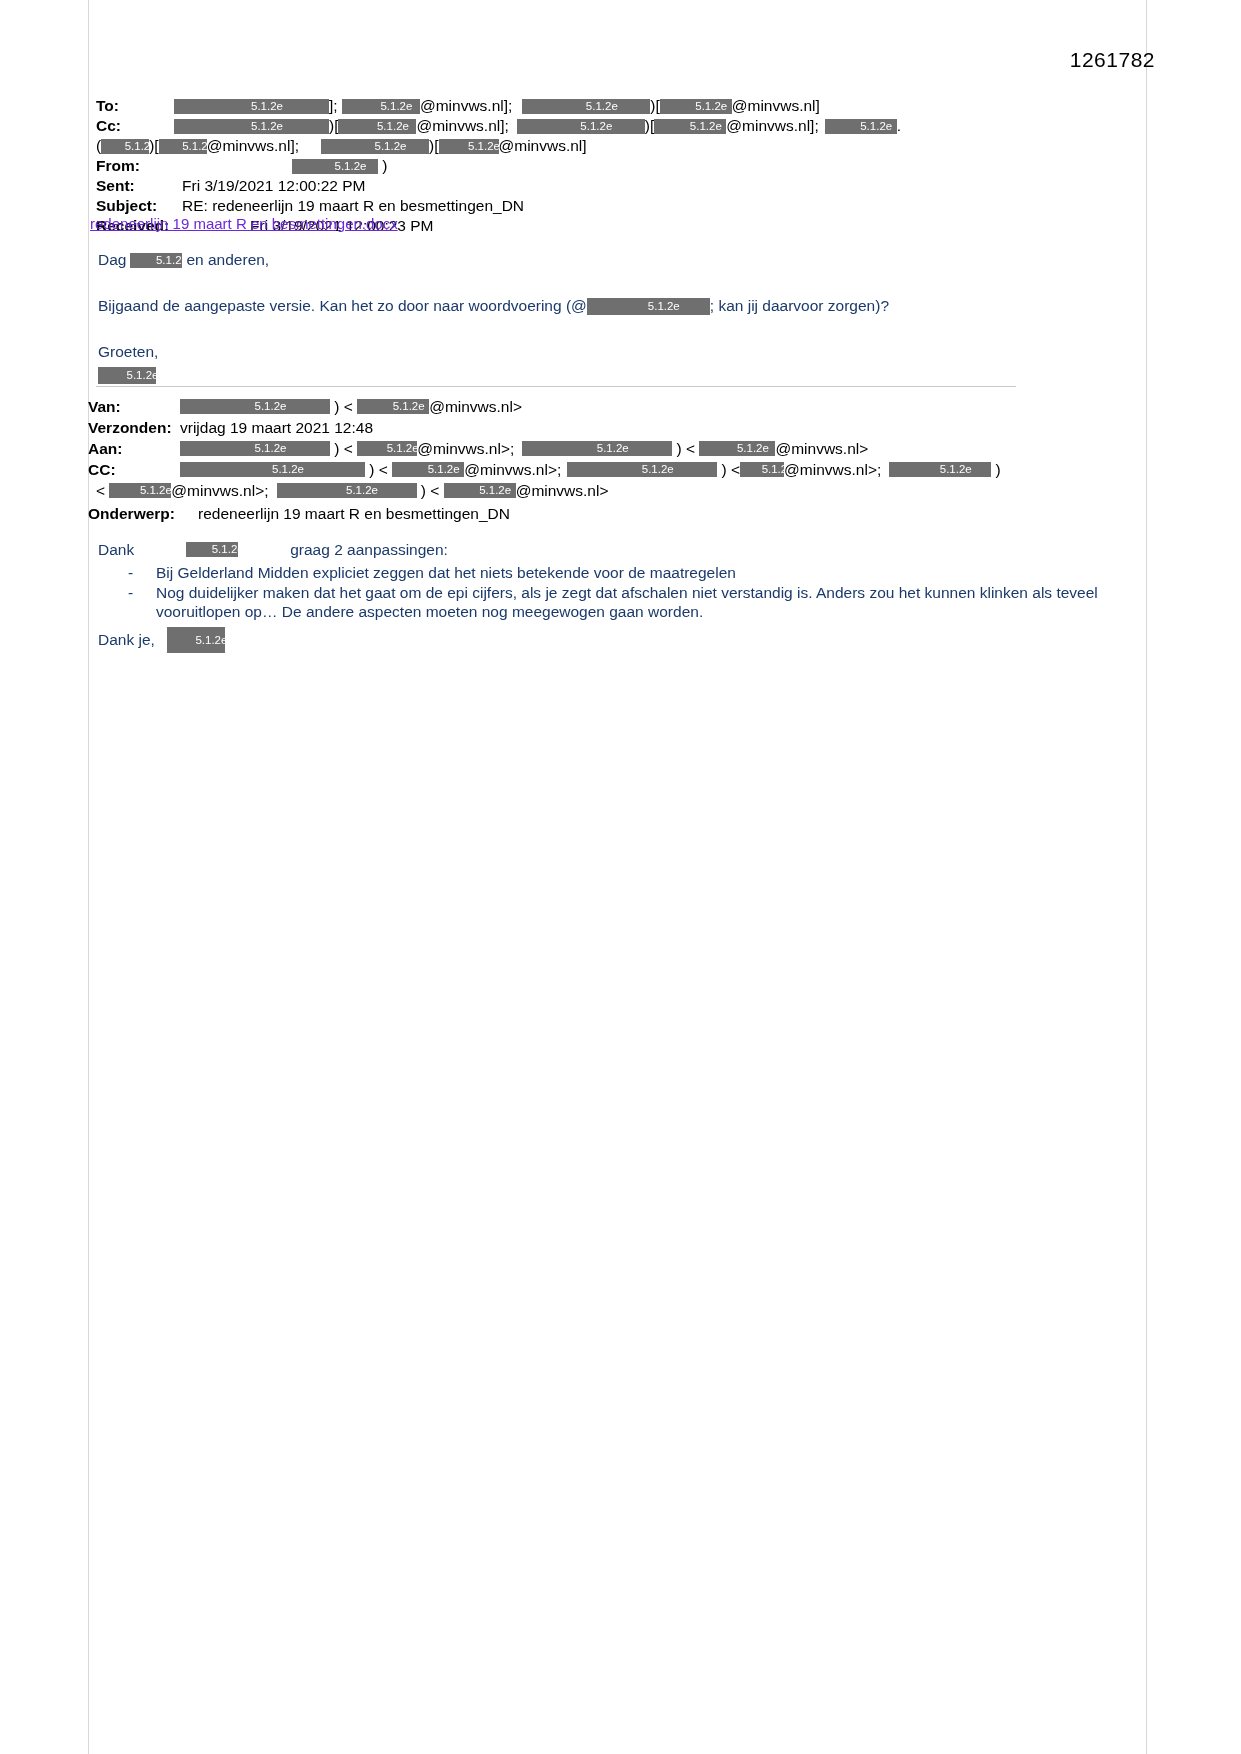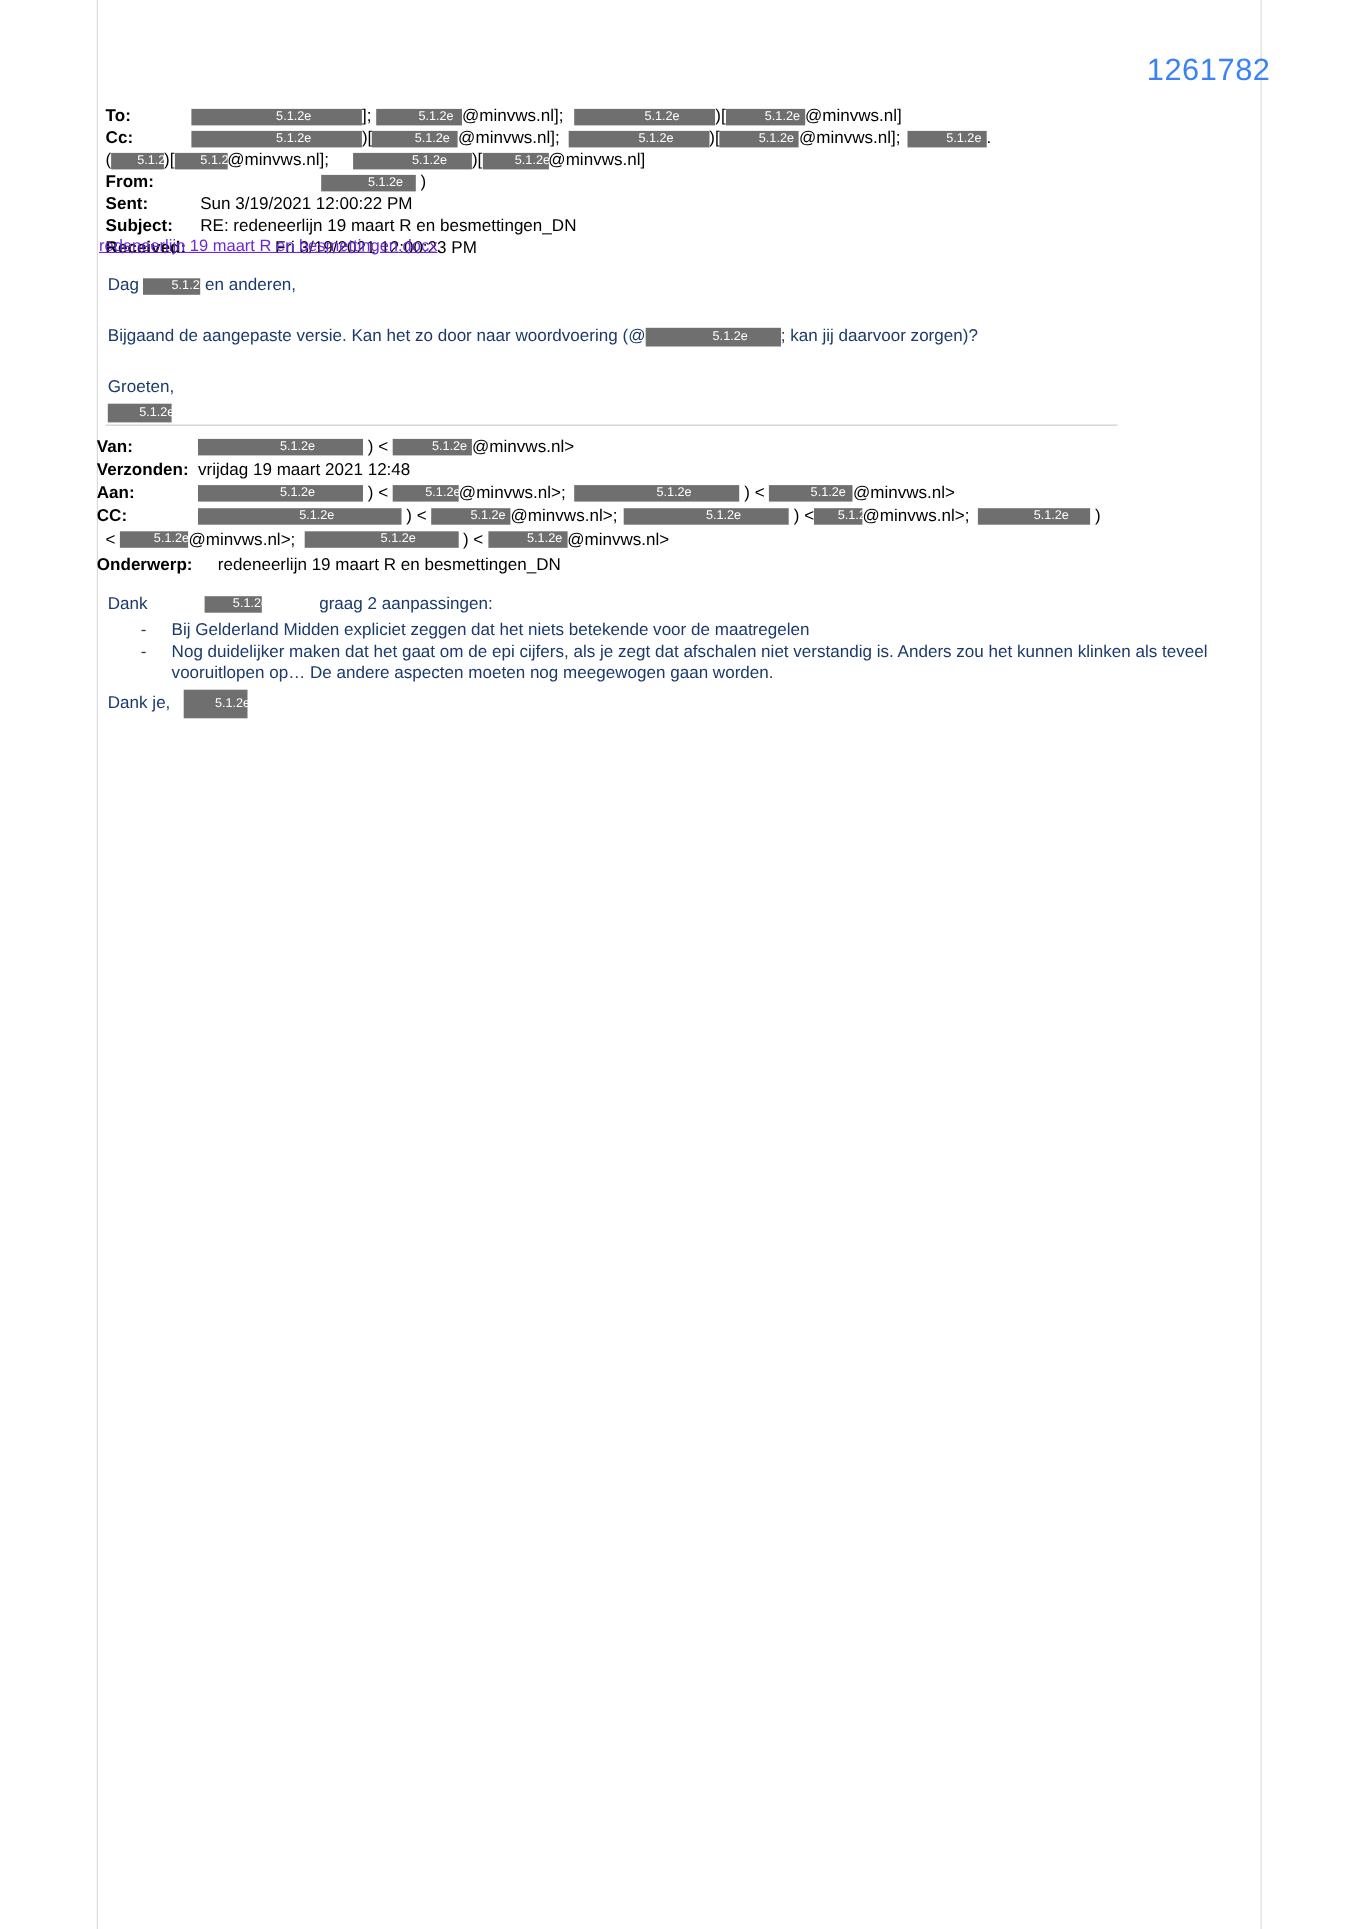--- a/index.html
+++ b/index.html
@@ -29,23 +29,23 @@
   }
   .page-edge-right {
     position: absolute;
     left: 1146px; top: 0; width: 1px; height: 1754px;
     background: #d8d8d8;
   }
   .doc-id {
     position: absolute;
     right: 86px;
     top: 48px;
-    font-size: 28px;
+    font-size: 21px;
     letter-spacing: 0.5px;
-    color: #3b82f6;
+    color: #000000;
     font-family: "Liberation Sans", sans-serif;
   }
   .hdr {
     position: absolute;
     left: 96px;
     top: 96px;
     width: 1000px;
     font-size: 15.5px;
     line-height: 20px;
   }
@@ -220,21 +220,21 @@
     <div class="hdr-row">
       <div class="hdr-label">From:</div>
       <div class="hdr-val" style="padding-left:118px;">
         <span class="rd" style="width:86px;">5.1.2e</span>
         <span class="txt">&nbsp;)</span>
       </div>
     </div>
 
     <div class="hdr-row">
       <div class="hdr-label">Sent:</div>
-      <div class="hdr-val" style="padding-left:8px;">Sun 3/19/2021 12:00:22 PM</div>
+      <div class="hdr-val" style="padding-left:8px;">Fri 3/19/2021 12:00:22 PM</div>
     </div>
 
     <div class="hdr-row">
       <div class="hdr-label">Subject:</div>
       <div class="hdr-val" style="padding-left:8px;">RE: redeneerlijn 19 maart R en besmettingen_DN</div>
     </div>
 
     <div class="hdr-row">
       <div class="hdr-label">Received:</div>
       <div class="hdr-val" style="padding-left:76px;">Fri 3/19/2021 12:00:23 PM</div>

